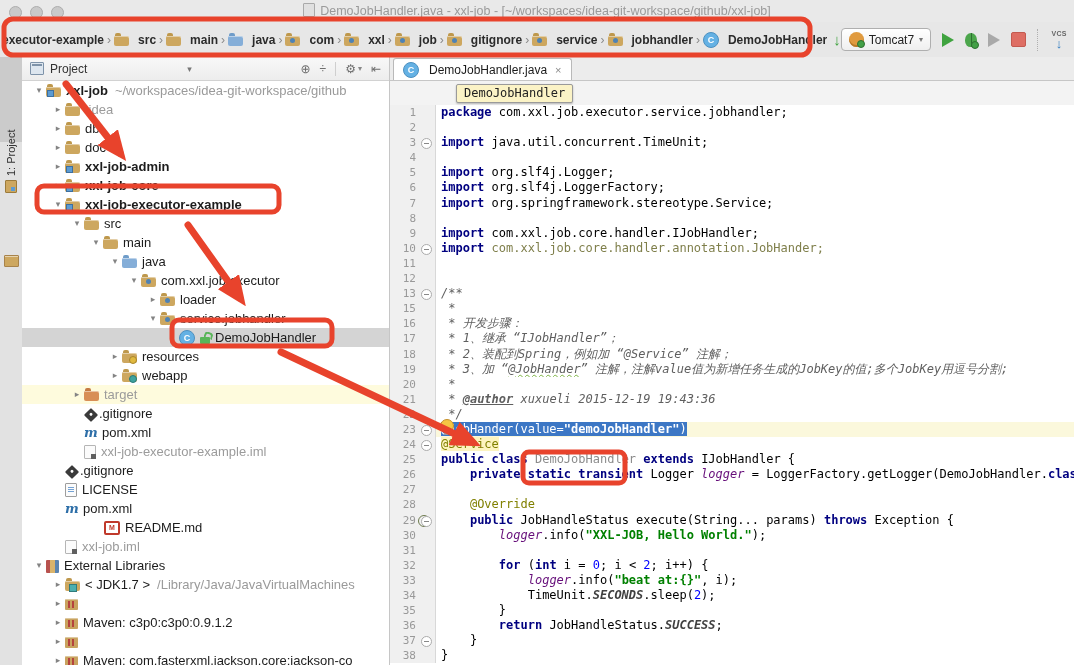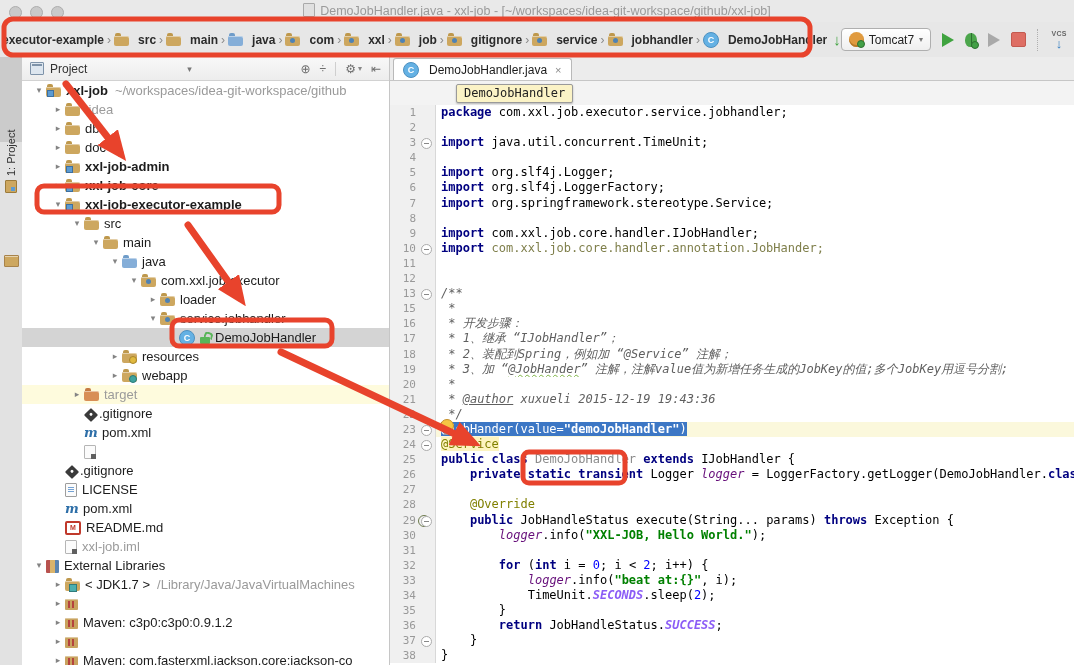--- a/index.html
+++ b/index.html
@@ -127,24 +127,24 @@
   .bulb::after{content:"";position:absolute;left:3px;bottom:-3px;width:4px;height:3px;background:#9B9B9B;}
   
   .kw{color:#000080;font-weight:bold;}
   .str{color:#008000;font-weight:bold;}
   .com{color:#5F5F5F;font-style:italic;}
   .comw{color:#5F5F5F;font-style:italic;text-decoration:underline wavy #7CB342 1px;}
   .ann{color:#808000;}
   .annhl{color:#808000;background:#FDF4BF;}
   .num{color:#0000FF;}
   .fld{color:#660E7A;font-style:italic;}
-  .sta{color:#8b5cf6;font-style:italic;font-weight:bold;}
+  .sta{color:#404040;font-style:italic;font-weight:bold;}
   .stm{}
   .cls{color:#8C8C8C;}
-  .aut{color:#5F5F5F;font-weight:normal;font-style:italic;text-decoration:underline;margin-top:24px;}
+  .aut{color:#5F5F5F;font-weight:bold;font-style:italic;text-decoration:underline;margin-top:24px;}
   .dim{color:#7F7F4B;}
   
   .annot{position:absolute;left:0;top:0;z-index:90;pointer-events:none;}
   .annot rect,.annot line{fill:none;stroke:var(--ac);stroke-linecap:round;}
   .annot rect{stroke-width:5px;}
   .annot line{stroke-width:7px;}
   .annot .head{fill:var(--ac);stroke:none;}
 </style>
 </head>
 <body>
@@ -353,37 +353,38 @@
         <span class="lbl">.gitignore</span>
       </div>
       <div class="trow" style="padding-left: 48px;">
         <span class="arrow"></span>
         <span class="tic maven">m</span>
         <span class="lbl">pom.xml</span>
       </div>
       <div class="trow gray" style="padding-left: 48px;">
         <span class="arrow"></span>
         <span class="tic iml"></span>
+        <span class="lbl">xxl-job-executor-example.iml</span>
       </div>
       <div class="trow" style="padding-left: 29px;">
         <span class="arrow"></span>
         <span class="tic git"></span>
         <span class="lbl">.gitignore</span>
       </div>
       <div class="trow" style="padding-left: 29px;">
         <span class="arrow"></span>
         <span class="tic doc"></span>
         <span class="lbl">LICENSE</span>
       </div>
       <div class="trow" style="padding-left: 29px;">
         <span class="arrow"></span>
         <span class="tic maven">m</span>
         <span class="lbl">pom.xml</span>
       </div>
-      <div class="trow" style="padding-left: 29px;">
+      <div class="trow" style="padding-left: 29px; margin-left: 39px;">
         <span class="arrow"></span>
         <span class="tic md">M</span>
         <span class="lbl">README.md</span>
       </div>
       <div class="trow gray" style="padding-left: 29px;">
         <span class="arrow"></span>
         <span class="tic iml"></span>
         <span class="lbl">xxl-job.iml</span>
       </div>
       <div class="trow" style="padding-left: 10px;">

